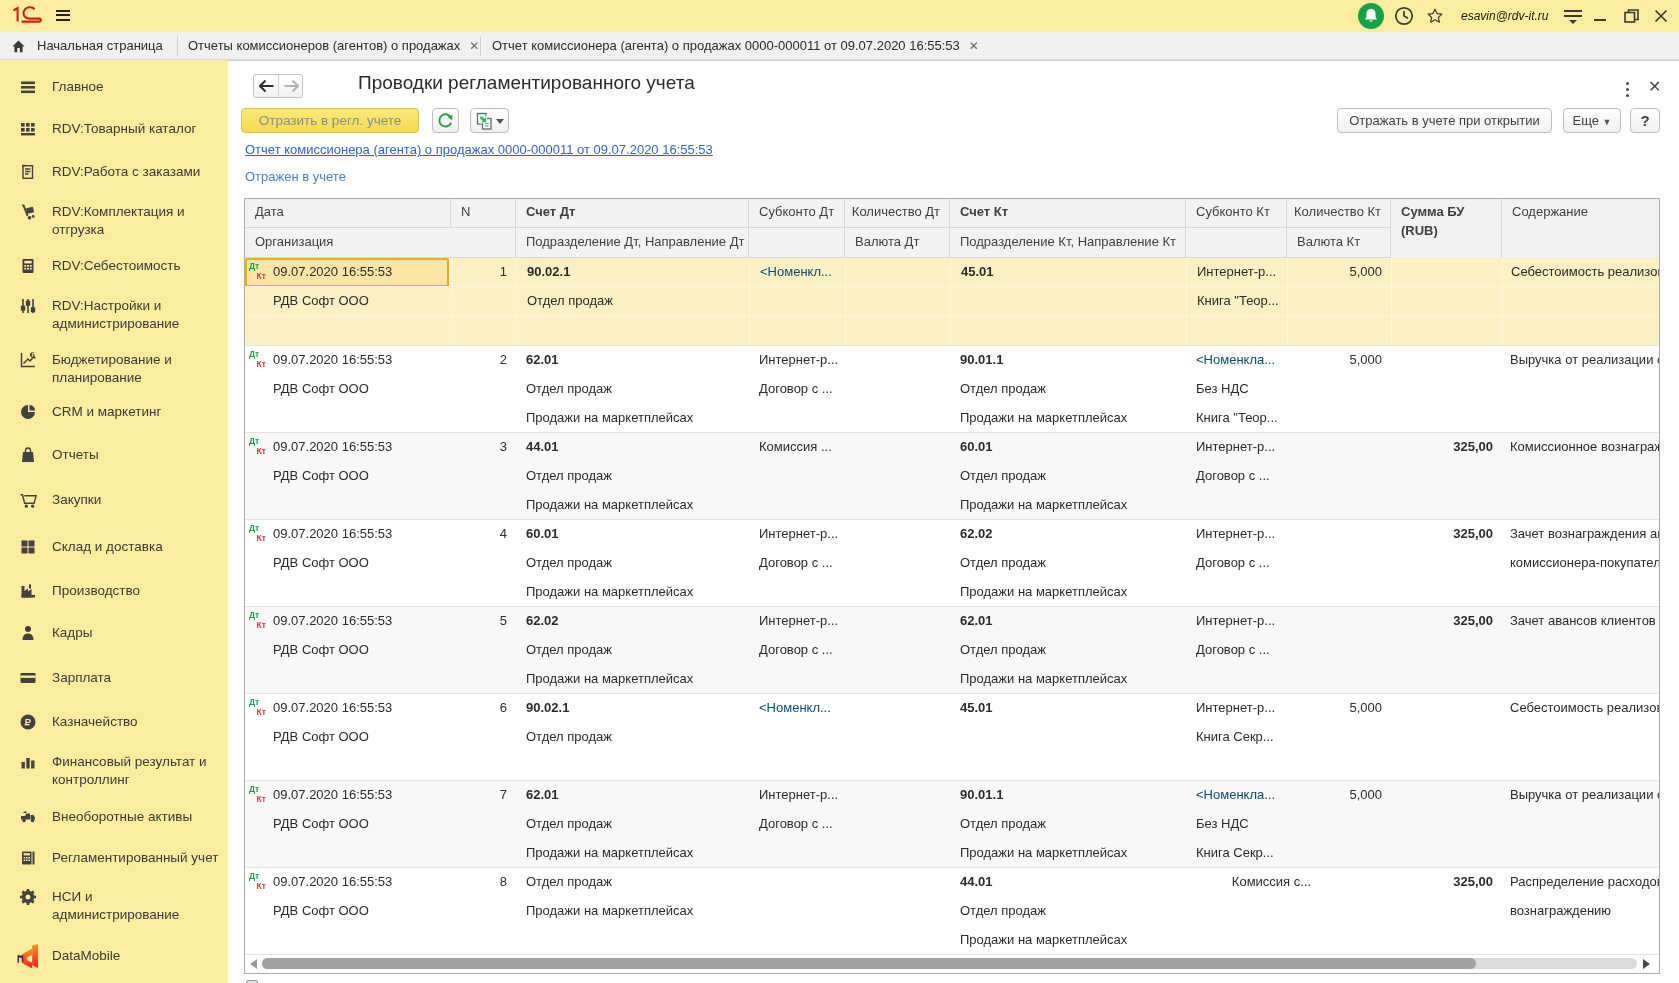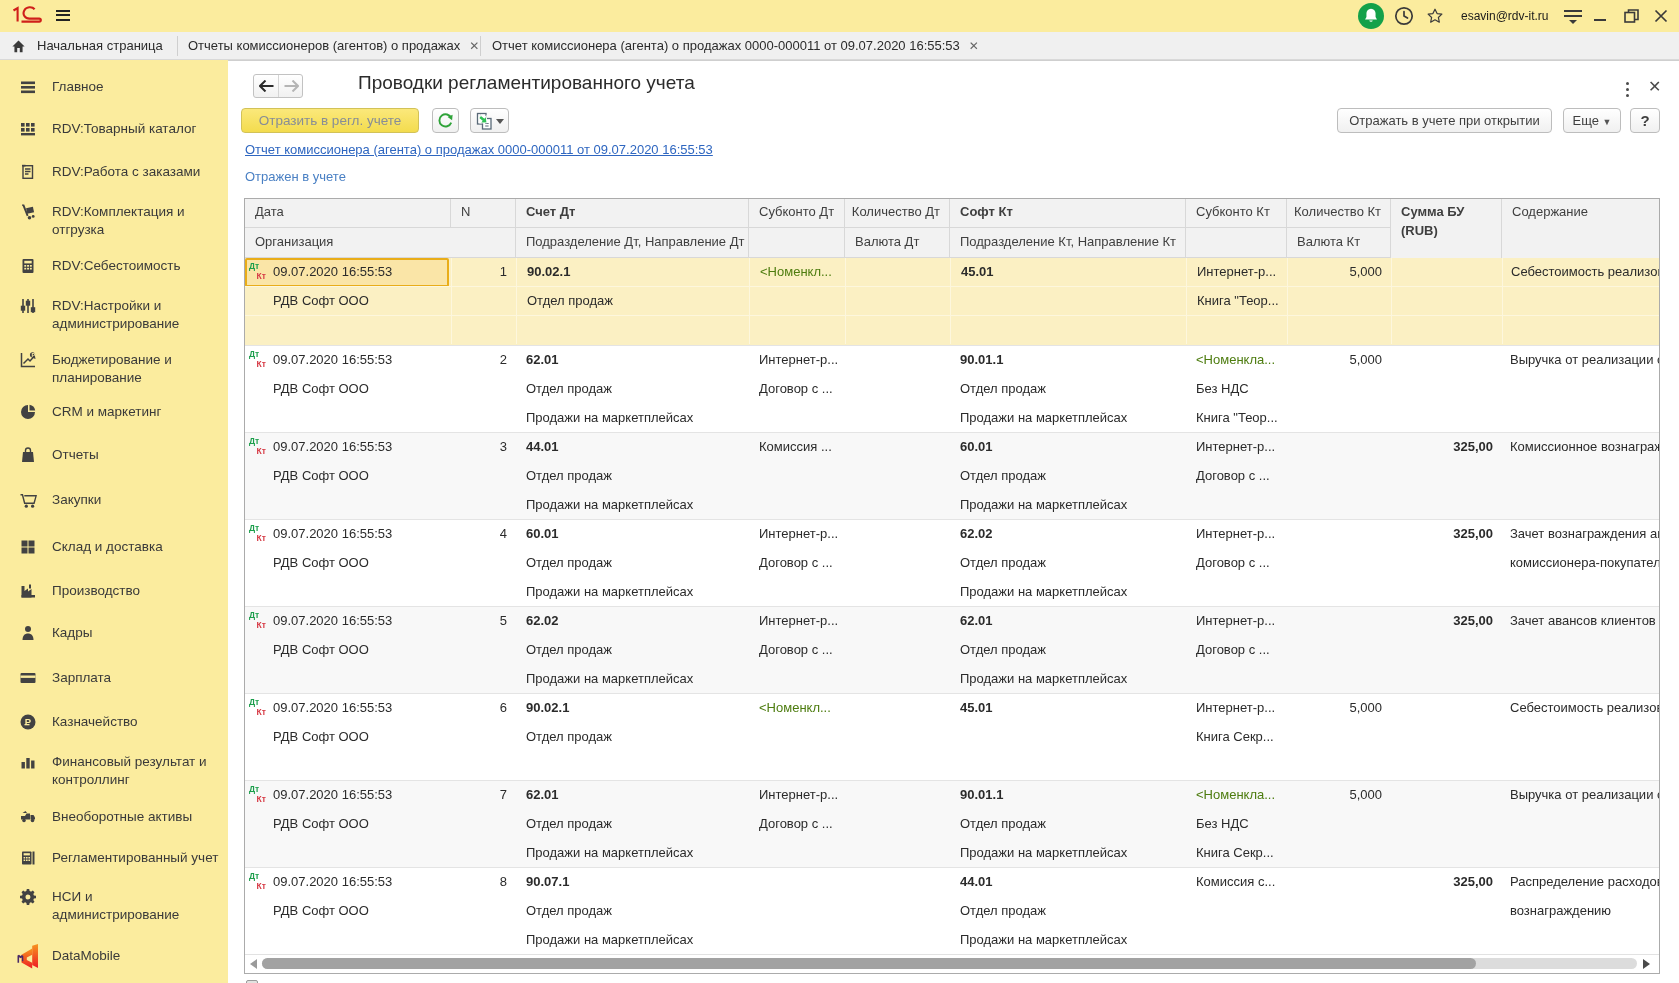--- a/index.html
+++ b/index.html
@@ -44,21 +44,21 @@
 #status { position:absolute; left:17px; top:108px; font-size:13px; color:#4a80c4; }
 
 
 #tbl { position:absolute; left:16px; top:137px; width:1416px; height:776px; border:1px solid #ababab; background:#fff; font-size:13px; color:#2b2b2b; }
 .hrow { position:absolute; left:0; width:1414px; height:30px; background:#f2f2f2; }
 .hcell { position:absolute; top:0; height:29px; line-height:26px; color:#3f3f3f; padding-left:10px; white-space:nowrap; overflow:hidden; border-right:1px solid #d8d8d8; border-bottom:1px solid #d8d8d8; background:#f2f2f2; }
 .drow { position:absolute; left:0; width:1414px; height:87px; border-top:1px solid #e4e4e4; }
 .dcell { position:absolute; top:0; height:86px; overflow:hidden; }
 .dl { height:29px; line-height:28px; padding-left:10px; white-space:nowrap; overflow:hidden; }
 .num { text-align:right; padding-right:9px; padding-left:0; }
-.gray { color:#4d7c0f; }
+.gray { color:#0c4a6e; }
 .dcell:last-child .dl { padding-left:8px; }
 .b { font-weight:bold; }
 
 .dtkt { position:absolute; left:4px; top:4px; width:22px; height:22px; font-size:8.5px; font-weight:bold; line-height:9px; }
 .dtkt .dt { position:absolute; left:0; top:0; color:#1b9e4b; }
 .dtkt .kt { position:absolute; left:7.5px; top:9.5px; color:#d63a45; }
 .selcell { position:absolute; left:0; top:0; width:204px; height:29px; border:2px solid #e9ad19; border-radius:2px; background:#fae5a7; }
 #hscroll { position:absolute; left:0; top:755px; width:1414px; height:18px; border-top:1px solid #e2e2e2; background:#fff; }
 .sarr { position:absolute; top:4px; width:0; height:0; border-style:solid; }
 .strack { position:absolute; left:17px; top:3px; width:1375px; height:11px; background:#dcdcdc; border-radius:6px; }
@@ -83,21 +83,21 @@
     <path d="M12 5.2 C9.3 5.2 7.8 7.2 7.8 9.5 L7.8 13 L6.5 15.2 L17.5 15.2 L16.2 13 L16.2 9.5 C16.2 7.2 14.7 5.2 12 5.2 Z" fill="#fff"></path>
     <path d="M10.3 16.2 A1.8 1.8 0 0 0 13.7 16.2 Z" fill="#fff"></path>
   </svg>
   <svg style="position:absolute;left:1394px;top:6px;" width="20" height="20" viewBox="0 0 20 20">
     <circle cx="10" cy="10" r="8.2" fill="none" stroke="#3a3a3a" stroke-width="1.7"></circle>
     <path d="M10 5.5 L10 10 L13.5 12" fill="none" stroke="#3a3a3a" stroke-width="1.7" stroke-linecap="round"></path>
   </svg>
   <svg style="position:absolute;left:1427px;top:8px;" width="16" height="16" viewBox="0 0 20 20">
     <path d="M10 1.5 L12.6 7 L18.6 7.7 L14.2 11.8 L15.4 17.7 L10 14.8 L4.6 17.7 L5.8 11.8 L1.4 7.7 L7.4 7 Z" fill="none" stroke="#3a3a3a" stroke-width="1.5" stroke-linejoin="round"></path>
   </svg>
-  <div style="position:absolute;left:1461px;top:0;height:32px;line-height:32px;font-size:12px;color:#1a1a1a;">esavin@rdv-it.ru</div>
+  <div style="position:absolute;left:1461px;top:0;height:32px;line-height:32px;font-size:12px;color:#1a1a1a;font-style:italic;">esavin@rdv-it.ru</div>
   <svg style="position:absolute;left:1563px;top:9px;" width="20" height="15" viewBox="0 0 20 15">
     <g stroke="#3a3a3a" stroke-width="2" fill="none">
         <path d="M1 2 L19 2"></path>
         <path d="M1 7 L19 7"></path>
       </g>
     <path d="M6 11 L14 11 L10 15 Z" fill="#3a3a3a"></path>
   </svg>
   <div style="position:absolute;left:1594px;top:19px;width:12px;height:2px;background:#3a3a3a;"></div>
   <svg style="position:absolute;left:1624px;top:9px;" width="15" height="14" viewBox="0 0 15 14">
     <rect x="1" y="3.5" width="9.5" height="9.5" fill="none" stroke="#3a3a3a" stroke-width="1.6"></rect>
@@ -370,21 +370,21 @@
   <div class="btn" id="btn-help">?</div>
   <div id="doclink">Отчет комиссионера (агента) о продажах 0000-000011 от 09.07.2020 16:55:53</div>
   <div id="status">Отражен в учете</div>
   <div id="tbl">
 <div class="hrow" style="top:0;height:29px;">
 <div class="hcell" style="left:0px;width:206px;">Дата</div>
 <div class="hcell" style="left:206px;width:65px;">N</div>
 <div class="hcell b" style="left:271px;width:233px;">Счет Дт</div>
 <div class="hcell" style="left:504px;width:96px;">Субконто Дт</div>
 <div class="hcell num" style="left:600px;width:105px;">Количество Дт</div>
-<div class="hcell b" style="left:705px;width:236px;">Софт Кт</div>
+<div class="hcell b" style="left:705px;width:236px;">Счет Кт</div>
 <div class="hcell" style="left:941px;width:101px;">Субконто Кт</div>
 <div class="hcell num" style="left:1042px;width:104px;">Количество Кт</div>
 <div class="hcell b" style="left:1146px;width:111px;height:59px;line-height:19px;padding-top:3px;border-bottom:none;">Сумма БУ<br>(RUB)</div>
 <div class="hcell" style="left:1257px;width:157px;height:59px;border-right:none;border-bottom:none;">Содержание</div>
 </div>
 <div class="hrow" style="top:29px;background:transparent;">
 <div class="hcell" style="left:0px;width:271px;background:#f2f2f2;height:30px;line-height:27px;">Организация</div>
 <div class="hcell" style="left:271px;width:233px;background:#f2f2f2;height:30px;line-height:27px;">Подразделение Дт, Направление Дт</div>
 <div class="hcell" style="left:504px;width:96px;background:#f2f2f2;height:30px;line-height:27px;"></div>
 <div class="hcell" style="left:600px;width:105px;background:#f2f2f2;height:30px;line-height:27px;">Валюта Дт</div>
@@ -775,40 +775,39 @@
             </span><span style="position:relative;padding-left:18px;">09.07.2020 16:55:53</span></div>
 <div class="dl" style="padding-left:28px;">РДВ Софт ООО</div>
 <div class="dl" style=""></div>
 </div>
 <div class="dcell" style="left:206px;width:65px;">
 <div class="dl num" style="">8</div>
 <div class="dl" style=""></div>
 <div class="dl" style=""></div>
 </div>
 <div class="dcell" style="left:271px;width:233px;">
-<div class="dl b" style="">90.07.1</div>
 <div class="dl" style="">Отдел продаж</div>
 <div class="dl" style="">Продажи на маркетплейсах</div>
 </div>
 <div class="dcell" style="left:504px;width:96px;">
 <div class="dl" style=""></div>
 <div class="dl" style=""></div>
 <div class="dl" style=""></div>
 </div>
 <div class="dcell" style="left:600px;width:105px;">
 <div class="dl" style=""></div>
 <div class="dl" style=""></div>
 <div class="dl" style=""></div>
 </div>
 <div class="dcell" style="left:705px;width:236px;">
 <div class="dl b" style="">44.01</div>
 <div class="dl" style="">Отдел продаж</div>
 <div class="dl" style="">Продажи на маркетплейсах</div>
 </div>
-<div class="dcell" style="left:941px;width:101px;">
+<div class="dcell" style="left:971px;width:101px;text-align:center;">
 <div class="dl" style="">Комиссия с...</div>
 <div class="dl" style=""></div>
 <div class="dl" style=""></div>
 </div>
 <div class="dcell" style="left:1042px;width:104px;">
 <div class="dl" style=""></div>
 <div class="dl" style=""></div>
 <div class="dl" style=""></div>
 </div>
 <div class="dcell" style="left:1146px;width:111px;">

